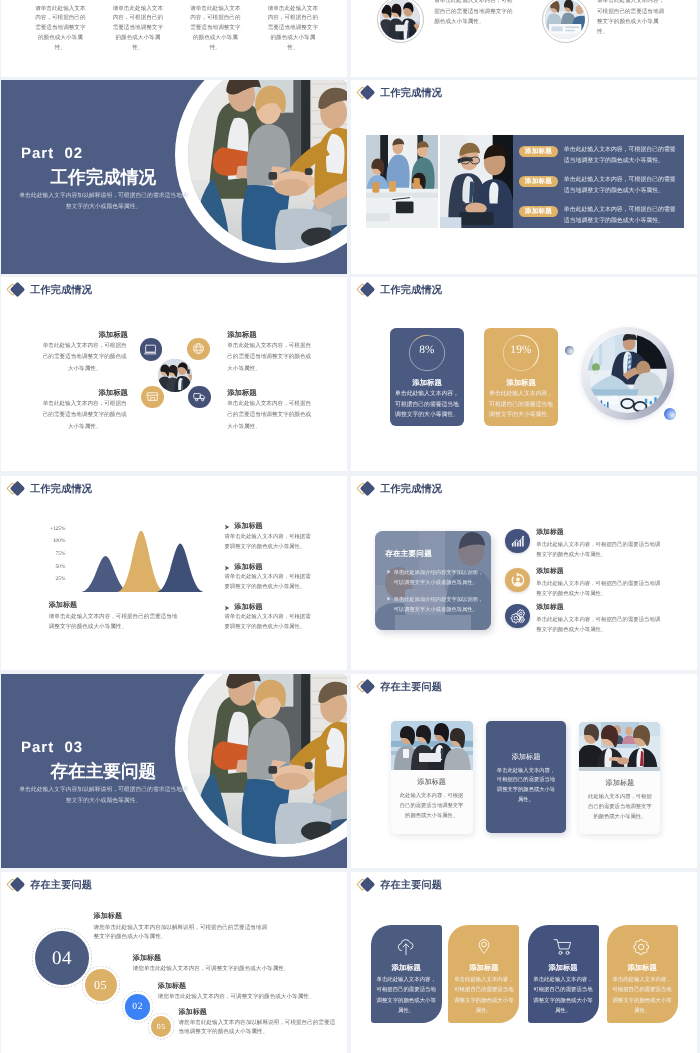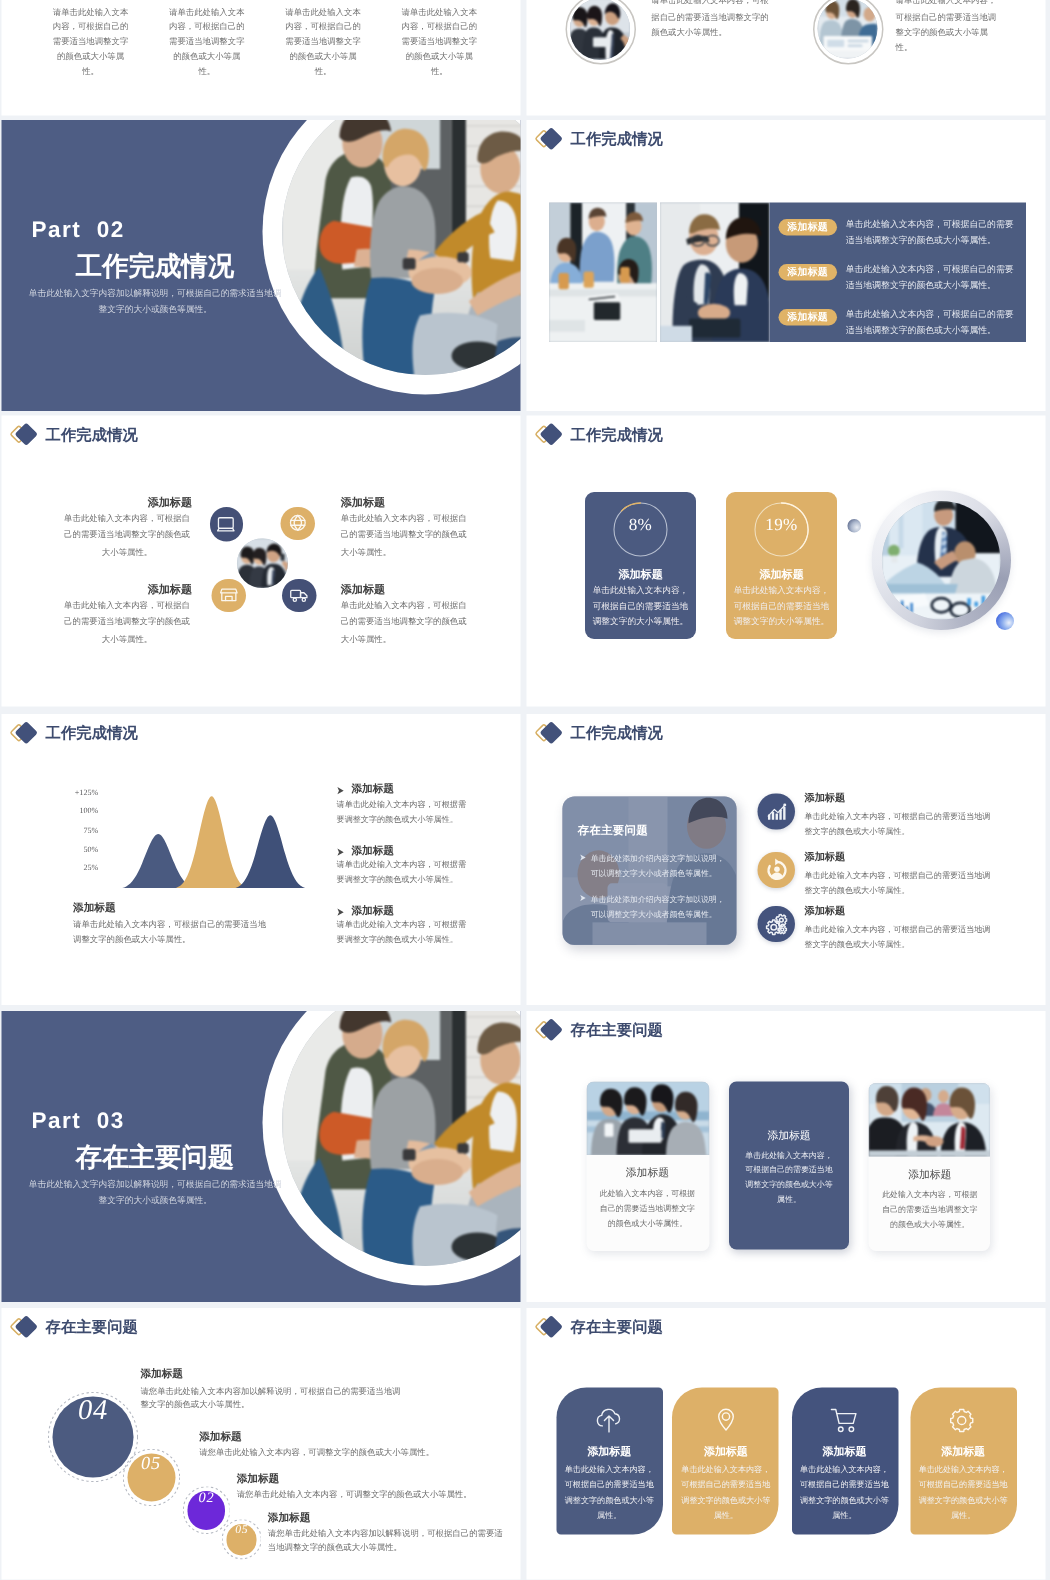--- a/index.html
+++ b/index.html
@@ -84,22 +84,22 @@
   .pc-dark{background:#4b5a80;box-shadow:1px 2px 6px rgba(90,100,125,.3);}
   .pcimg{position:absolute;left:0;top:0;width:100%;}
   .pct{position:absolute;left:0;top:58.8px;width:100%;text-align:center;font-family:"Liberation Serif",serif;color:#4a4a4a;font-size:7.2px;line-height:1;}
   .pcb{position:absolute;left:8px;top:71.5px;width:calc(100% - 16px);text-align:center;font-family:"Liberation Serif",serif;color:#6b6b6b;font-size:5.3px;line-height:1.86;}
   .pct-d{top:32.5px;color:#fff;}
   .pcb-d{top:45.3px;color:#eceef3;left:10px;width:60px;}
 
   
   .dash{position:absolute;border-radius:50%;}
   .dash svg{display:block;width:100%;height:100%;}
-  .ncirc{position:absolute;border-radius:50%;display:flex;justify-content:center;
-    font-family:"Liberation Serif",serif;color:#fff;line-height:1;letter-spacing:.5px;font-style:italic;}
+  .ncirc{position:absolute;border-radius:50%;display:flex;align-items:center;justify-content:center;
+    font-family:"Liberation Serif",serif;color:#fff;line-height:1;letter-spacing:.5px;}
   .ni{position:absolute;}
   .nit{position:absolute;left:0;top:0;font-family:"Liberation Serif",serif;font-weight:bold;color:#3f3f3f;font-size:7.1px;line-height:1;white-space:nowrap;}
   .nib{position:absolute;left:0;top:10.5px;font-family:"Liberation Serif",serif;color:#6b6b6b;font-size:5.6px;line-height:1.65;}
 
   
   .leaf{position:absolute;top:53.3px;width:71px;height:98px;border-radius:20px 3px 20px 3px;}
   .lfic{position:absolute;left:50%;top:12.5px;width:21px;height:18px;transform:translateX(-50%);}
   .lfic svg{display:block;width:100%;height:100%;}
   .lft{position:absolute;left:0;top:38.5px;width:71px;text-align:center;font-family:"Liberation Serif",serif;font-weight:bold;color:#fff;font-size:7.3px;line-height:1;}
   .lfb{position:absolute;left:3.4px;top:49.8px;width:64.2px;text-align:center;font-family:"Liberation Serif",serif;color:#f2f2f4;font-size:5.4px;line-height:1.92;}
@@ -764,21 +764,21 @@
         </svg>
       </div>
     <div class="ncirc" style="left:83.6px;top:97px;width:32px;height:32px;background:#ddb068;font-size:12.2px;">
         <span>05</span>
       </div>
     <div class="dash" style="left:120.9px;top:119.1px;width:31.5px;height:31.5px;">
         <svg viewBox="0 0 100 100">
           <circle cx="50" cy="50" r="49.5" fill="none" stroke="#b5b9c2" stroke-width="2.22" stroke-dasharray="5.08 5.40"></circle>
         </svg>
       </div>
-    <div class="ncirc" style="left:123.9px;top:122.1px;width:25.5px;height:25.5px;background:#6d28d9;font-size:9.6px;">
+    <div class="ncirc" style="left:123.9px;top:122.1px;width:25.5px;height:25.5px;background:#3b82f6;font-size:9.6px;">
         <span>02</span>
       </div>
     <div class="dash" style="left:147px;top:141.4px;width:26.3px;height:26.3px;">
         <svg viewBox="0 0 100 100">
           <circle cx="50" cy="50" r="49.5" fill="none" stroke="#b5b9c2" stroke-width="2.66" stroke-dasharray="6.08 6.46"></circle>
         </svg>
       </div>
     <div class="ncirc" style="left:150px;top:144.4px;width:20.3px;height:20.3px;background:#ddb068;font-size:7.8px;">
         <span>05</span>
       </div>

